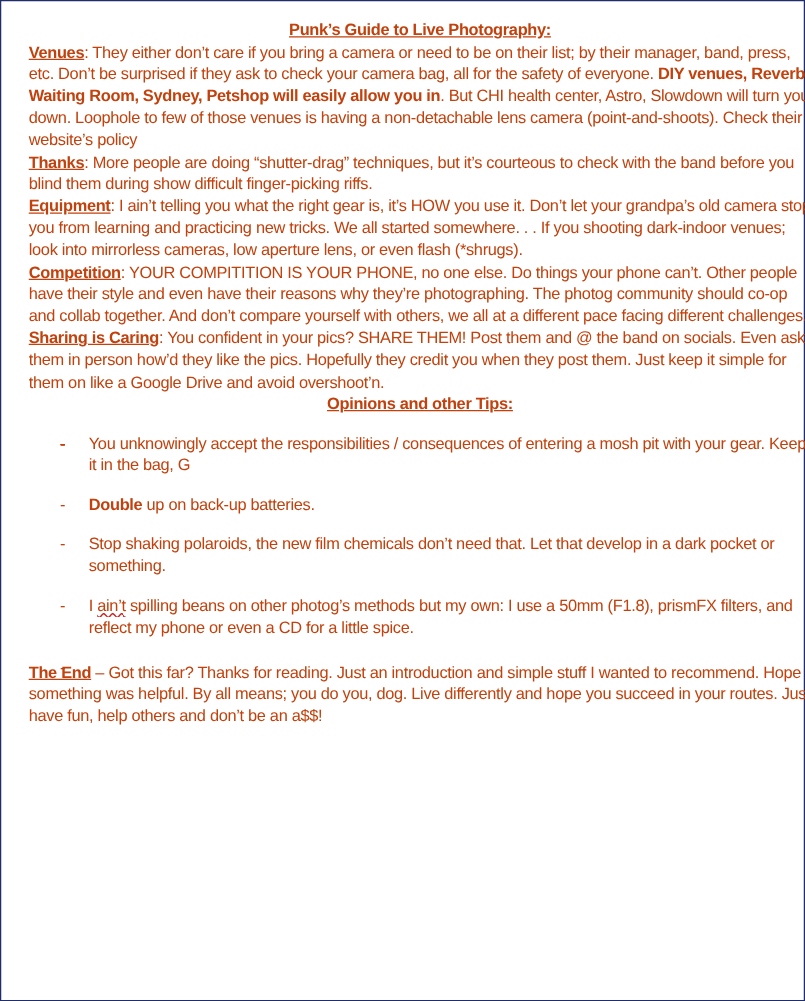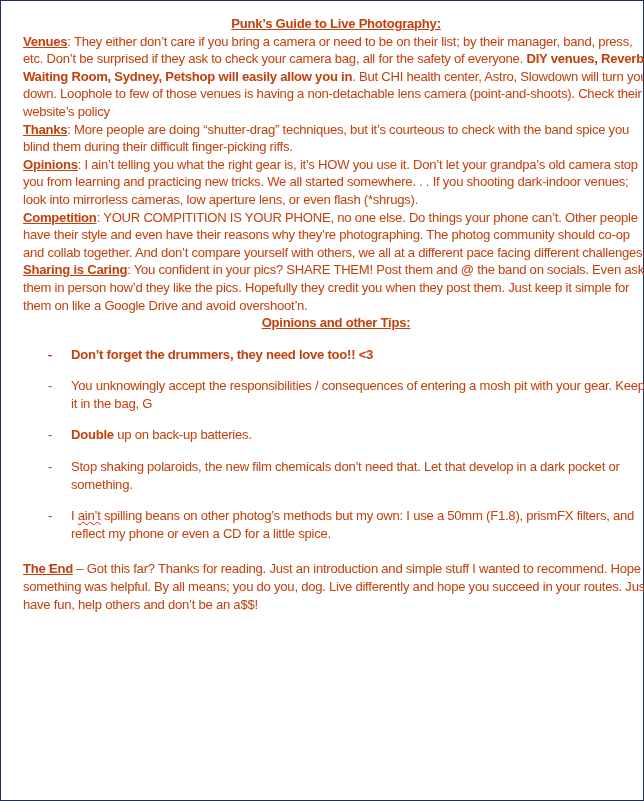--- a/index.html
+++ b/index.html
@@ -32,35 +32,35 @@
 </style>
 </head>
 <body>
 
 <div class="page">
   <div class="content">
     <p class="title">Punk’s Guide to Live Photography:</p>
 
     <p class="para"><span class="heading-label">Venues</span><span>: They either don’t care if you bring a camera or need to be on their list; by their manager, band, press, etc. Don’t be surprised if they ask to check your camera bag, all for the safety of everyone. </span><span class="b">DIY venues, Reverb, Waiting Room, Sydney, Petshop will easily allow you in</span><span>. But CHI health center, Astro, Slowdown will turn you down. Loophole to few of those venues is having a non-detachable lens camera (point-and-shoots). Check their website’s policy</span></p>
 
-    <p class="para"><span class="heading-label">Thanks</span><span>: More people are doing “shutter-drag” techniques, but it’s courteous to check with the band spice you blind them during their difficult finger-picking riffs.</span></p>
+    <p class="para"><span class="heading-label">Thanks</span><span>: More people are doing “shutter-drag” techniques, but it’s courteous to check with the band before you blind them during show difficult finger-picking riffs.</span></p>
 
-    <p class="para"><span class="heading-label">Opinions</span><span>: I ain’t telling you what the right gear is, it’s HOW you use it. Don’t let your grandpa’s old camera stop you from learning and practicing new tricks. We all started somewhere. . . If you shooting dark-indoor venues; look into mirrorless cameras, low aperture lens, or even flash (*shrugs).</span></p>
+    <p class="para"><span class="heading-label">Equipment</span><span>: I ain’t telling you what the right gear is, it’s HOW you use it. Don’t let your grandpa’s old camera stop you from learning and practicing new tricks. We all started somewhere. . . If you shooting dark-indoor venues; look into mirrorless cameras, low aperture lens, or even flash (*shrugs).</span></p>
 
     <p class="para"><span class="heading-label">Competition</span><span>: YOUR COMPITITION IS YOUR PHONE, no one else. Do things your phone can’t. Other people have their style and even have their reasons why they’re photographing. The photog community should co-op and collab together. And don’t compare yourself with others, we all at a different pace facing different challenges.</span></p>
 
     <p class="para"><span class="heading-label">Sharing is Caring</span><span>: You confident in your pics? SHARE THEM! Post them and @ the band on socials. Even ask them in person how’d they like the pics. Hopefully they credit you when they post them. Just keep it simple for them on like a Google Drive and avoid overshoot’n.</span></p>
 
     <p class="tips-title">Opinions and other Tips:</p>
 
     <ul class="tips">
       <li><span class="dash">-</span></li>
       <li><span class="dash">-</span></li>
       <li><span class="dash">-</span></li>
-      <li><span class="dash">-</span><span class="b">Don’t forget the drummers, they need love too!! &lt;3</span></li>
+      <li><span class="dash">-</span></li>
       <li><span class="dash">-</span><span>You unknowingly accept the responsibilities / consequences of entering a mosh pit with your gear. Keep it in the bag, G</span></li>
       <li><span class="dash">-</span><span class="b">Double</span><span> up on back-up batteries.</span></li>
       <li><span class="dash">-</span><span>Stop shaking polaroids, the new film chemicals don’t need that. Let that develop in a dark pocket or something.</span></li>
       <li><span class="dash">-</span><span>I </span><span class="squiggle">ain’t</span><span> spilling beans on other photog’s methods but my own: I use a 50mm (F1.8), prismFX filters, and reflect my phone or even a CD for a little spice.</span></li>
       <li><span class="dash">-</span></li>
     </ul>
 
     <p class="para end"><span class="heading-label">The End</span><span> – Got this far? Thanks for reading. Just an introduction and simple stuff I wanted to recommend. Hope something was helpful. By all means; you do you, dog. Live differently and hope you succeed in your routes. Just have fun, help others and don’t be an a$$!</span></p>
   </div>
 </div>

